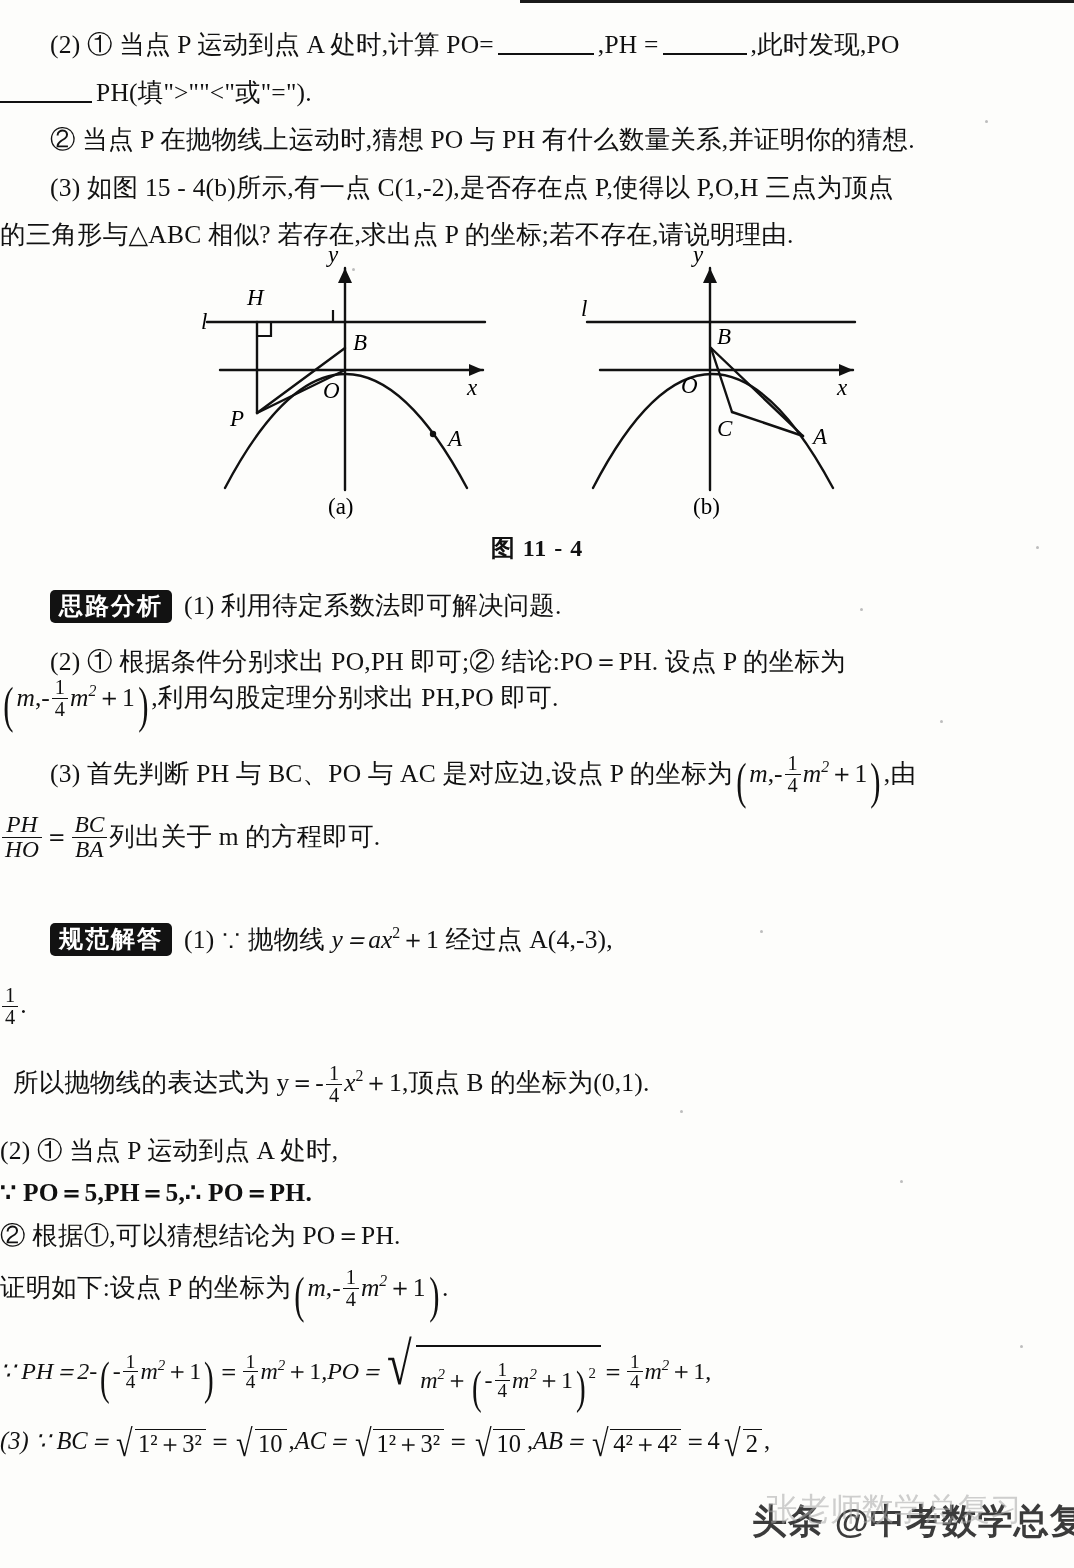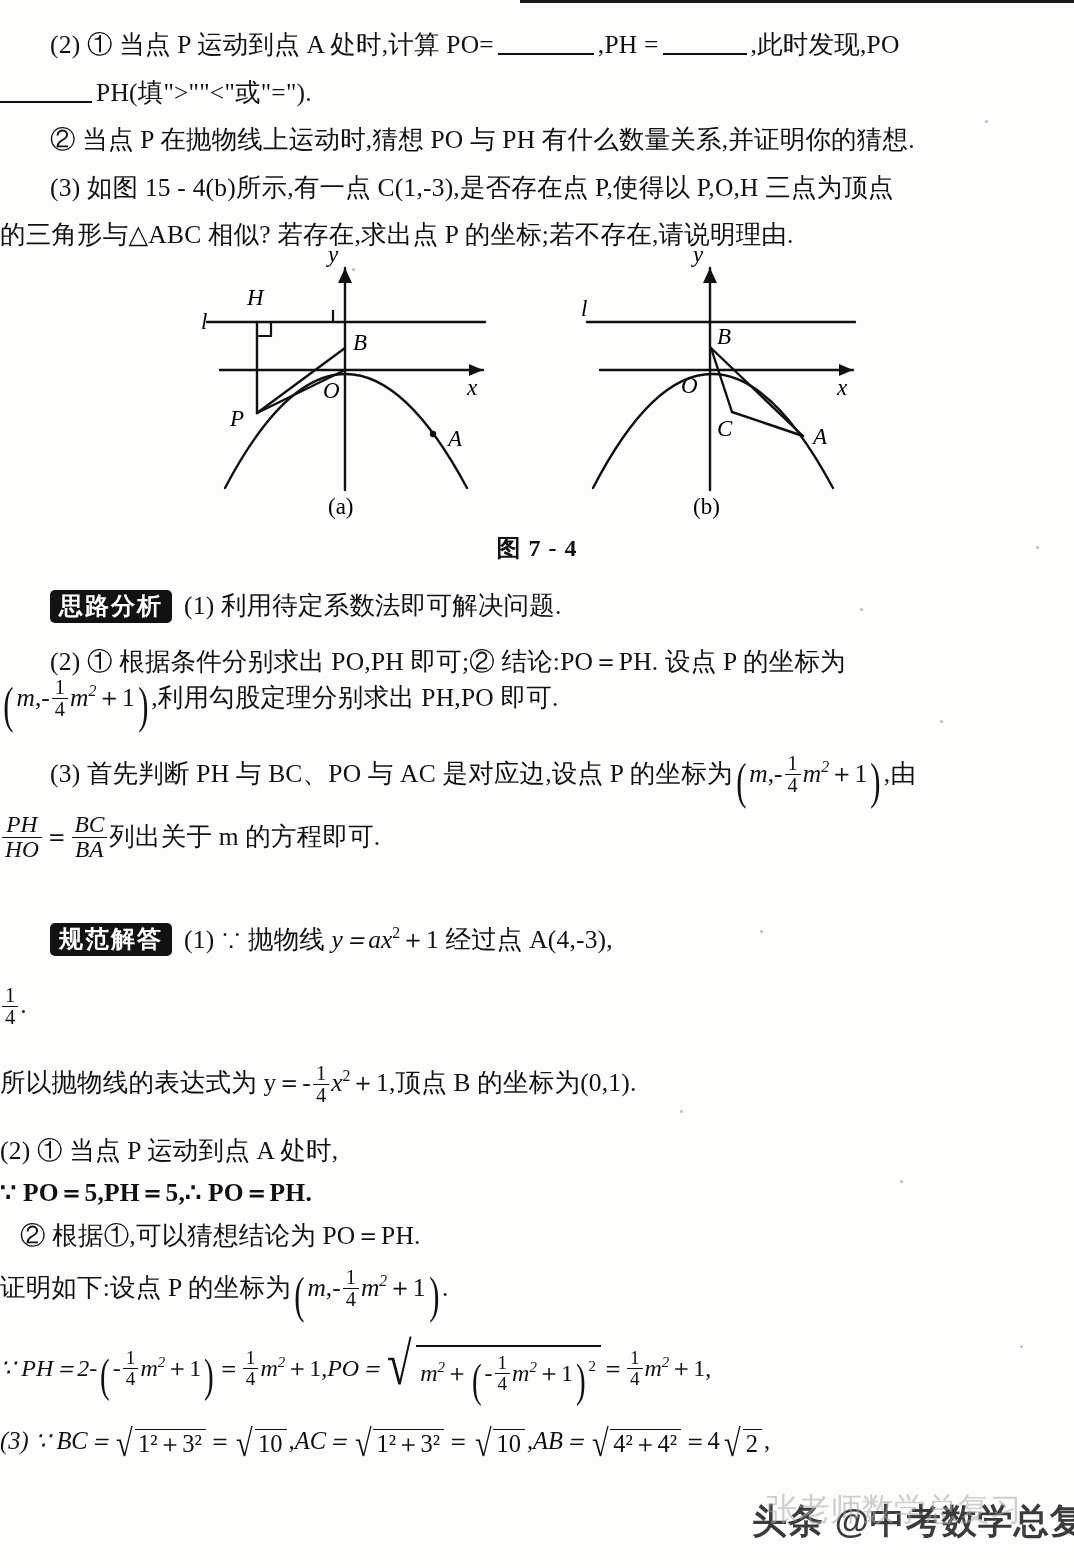--- a/index.html
+++ b/index.html
@@ -37,21 +37,21 @@
   
   .pbig{display:inline-block;font-size:1.95em;line-height:0;vertical-align:-0.32em;font-weight:300;
         transform:scaleX(.62);transform-origin:center;}
 
   
   .sqrt{display:inline-flex;align-items:stretch;vertical-align:middle;margin:0 2px;}
   .sqrt .rad{font-size:1.55em;line-height:.78;transform:scaleX(.8);}
   .sqrt .bar{border-top:1.9px solid #111;padding:2px 4px 0 3px;}
   .sqrt2{display:inline-flex;align-items:stretch;vertical-align:middle;}
   .sqrt2 .rad{font-size:2.5em;line-height:.62;transform:scaleX(.75);position:relative;top:.02em;}
-  .sqrt2 .bar{border-top:2px solid #111;padding:8px 5px 0 4px;}
+  .sqrt2 .bar{border-top:2px solid #111;padding:15px 5px 0 4px;}
 
   sup.sm{font-size:.62em;vertical-align:.62em;}
 
   
   .badge{display:inline-block;background:#121212;color:#fff;font-weight:bold;
          font-size:24px;padding:4px 9px 5px 9px;border-radius:5px;letter-spacing:2px;
          vertical-align:middle;margin-right:12px;position:relative;top:-2px;}
 
   .figcap{position:absolute;left:0;top:0;width:100%;text-align:center;font-weight:bold;font-size:24px;letter-spacing:1px;}
 
@@ -80,21 +80,21 @@
 
     <div class="ln flush" style="top:36px;">
       <span class="blank" style="width:92px;margin-left:0;"></span><span class="cn">PH(填"&gt;""&lt;"或"=").</span>
     </div>
 
     <div class="ln indent" style="top:58px;">
       <span class="cn">② 当点 P 在抛物线上运动时,猜想 PO 与 PH 有什么数量关系,并证明你的猜想.</span>
     </div>
 
     <div class="ln indent" style="top:80px;">
-      <span class="cn">(3) 如图 15 - 4(b)所示,有一点 C(1,-3),是否存在点 P,使得以 P,O,H 三点为顶点</span>
+      <span class="cn">(3) 如图 15 - 4(b)所示,有一点 C(1,-2),是否存在点 P,使得以 P,O,H 三点为顶点</span>
     </div>
 
     <div class="ln flush" style="top:102px;">
       <span class="cn">的三角形与△ABC 相似? 若存在,求出点 P 的坐标;若不存在,请说明理由.</span>
     </div>
   </div>
 
   <div class="figs">
 
     <svg width="330" height="270" viewBox="0 0 330 270" style="position:absolute;left:185px;top:0px;">
@@ -153,21 +153,21 @@
       <text x="152" y="94" font-size="23" font-style="italic" font-family="Liberation Serif, serif">B</text>
       <text x="116" y="143" font-size="23" font-style="italic" font-family="Liberation Serif, serif">O</text>
       <text x="152" y="186" font-size="23" font-style="italic" font-family="Liberation Serif, serif">C</text>
       <text x="248" y="194" font-size="23" font-style="italic" font-family="Liberation Serif, serif">A</text>
       <text x="128" y="12" font-size="23" font-style="italic" font-family="Liberation Serif, serif">y</text>
       <text x="272" y="145" font-size="23" font-style="italic" font-family="Liberation Serif, serif">x</text>
       <text x="128" y="264" font-size="23" font-family="Liberation Serif, serif">(b)</text>
     </svg>
   </div>
 
-  <div class="figcap" style="top:532px;">图 7 - 4</div>
+  <div class="figcap" style="top:532px;">图 11 - 4</div>
 
   <div style="position:absolute;left:0;top:592px;width:1006px;">
 
     <div class="ln indent" style="margin-bottom:24px;">
       <span class="badge">思路分析</span><span class="cn">(1) 利用待定系数法即可解决问题.</span>
     </div>
 
     <div class="ln indent" style="margin-bottom:4px;">
       <span class="cn">(2) ① 根据条件分别求出 PO,PH 即可;② 结论:PO＝PH. 设点 P 的坐标为</span>
     </div>
@@ -203,36 +203,36 @@
       <span class="badge">规范解答</span><span class="cn">(1) ∵ 抛物线</span> <span class="it">y＝ax</span><sup class="sm">2</sup><span class="cn">＋1 经过点 A(4,-3),</span>
     </div>
 
     <div class="ln flush" style="margin-bottom:28px;height:50px;">
       <span class="frac">
           <span class="nu">1</span>
           <span class="de">4</span>
         </span><span>.</span>
     </div>
 
-    <div class="ln flush" style="margin-bottom:24px;height:50px;">
+    <div class="ln flush" style="margin-bottom:24px;height:50px;padding-left:13px;">
       <span class="cn">所以抛物线的表达式为 y＝-</span><span class="frac">
           <span class="nu">1</span>
           <span class="de">4</span>
         </span><span class="it">x</span><sup class="sm">2</sup><span class="cn">＋1,顶点 B 的坐标为(0,1).</span>
     </div>
 
     <div class="ln flush" style="margin-bottom:16px;">
       <span class="cn">(2) ① 当点 P 运动到点 A 处时,</span>
     </div>
 
     <div class="ln flush" style="margin-bottom:18px;font-weight:bold;">
       <span class="cn">∵ PO＝5,PH＝5,∴ PO＝PH.</span>
     </div>
 
-    <div class="ln flush" style="margin-bottom:20px;padding-left:20px;">
+    <div class="ln flush" style="margin-bottom:20px;">
       <span class="cn">② 根据①,可以猜想结论为 PO＝PH.</span>
     </div>
 
     <div class="ln flush" style="margin-bottom:24px;height:52px;">
       <span class="cn">证明如下:设点 P 的坐标为</span><span class="pbig">(</span><span class="it">m</span><span>,-</span><span class="frac">
           <span class="nu">1</span>
           <span class="de">4</span>
         </span><span class="it">m<sup class="sm">2</sup></span><span>＋1</span><span class="pbig">)</span><span>.</span>
     </div>
 

